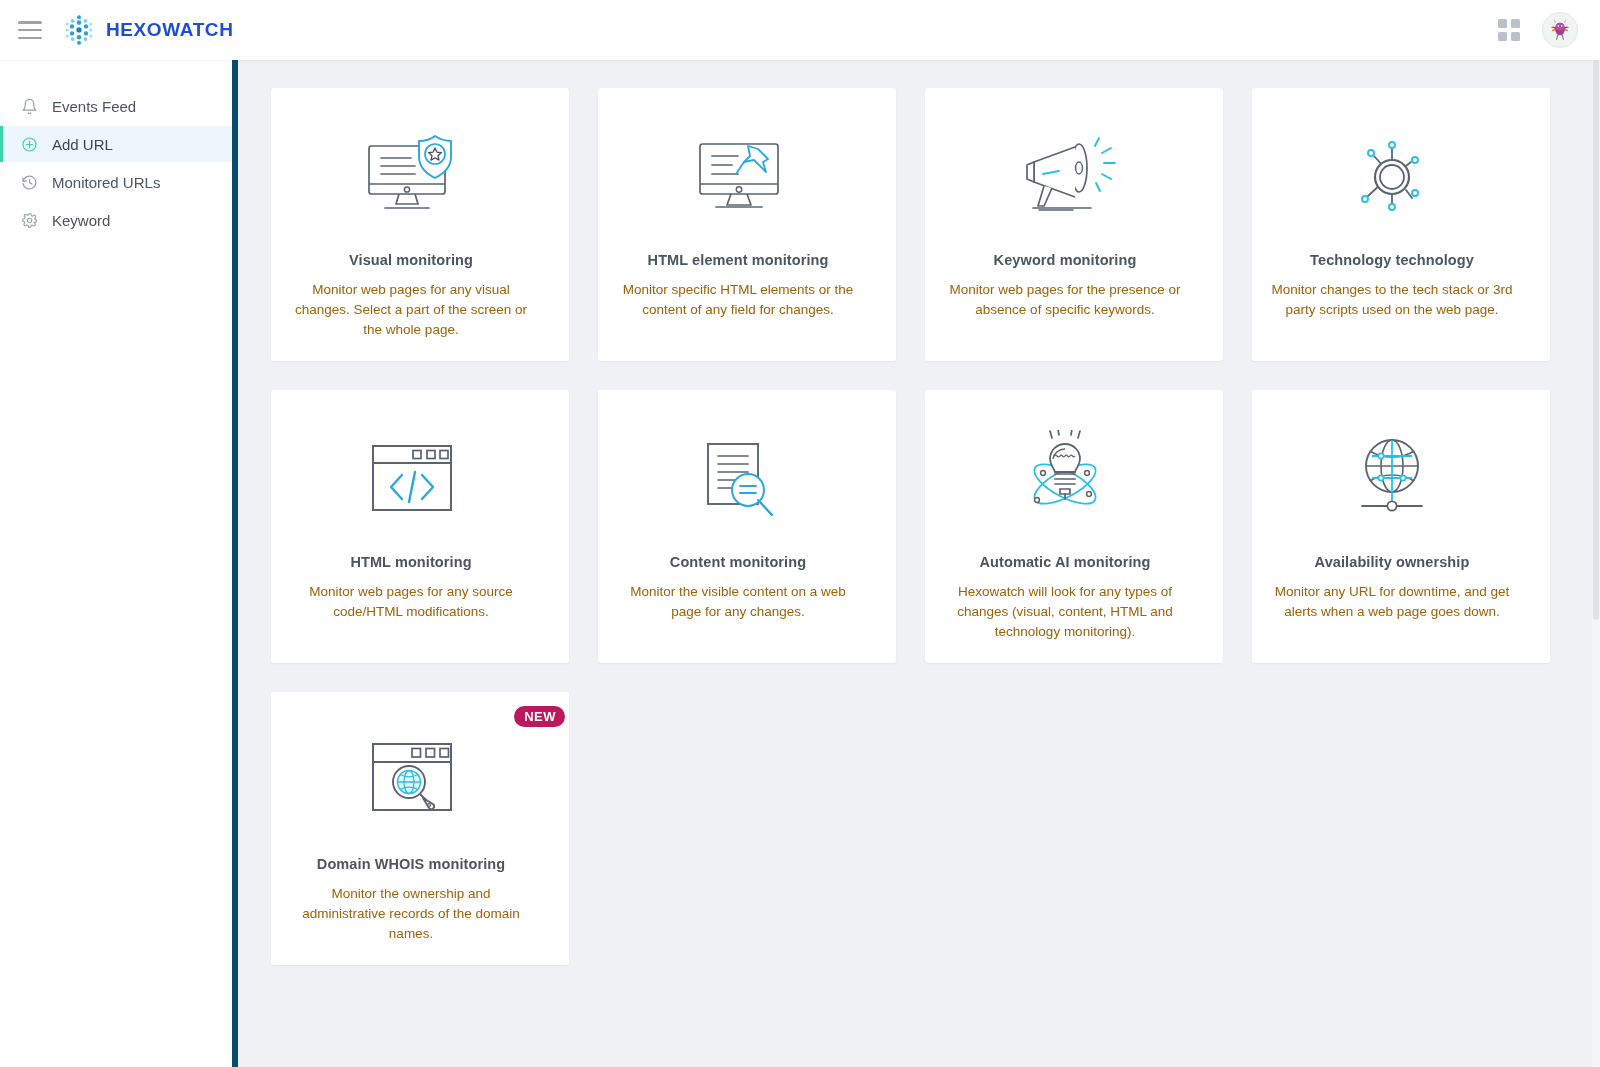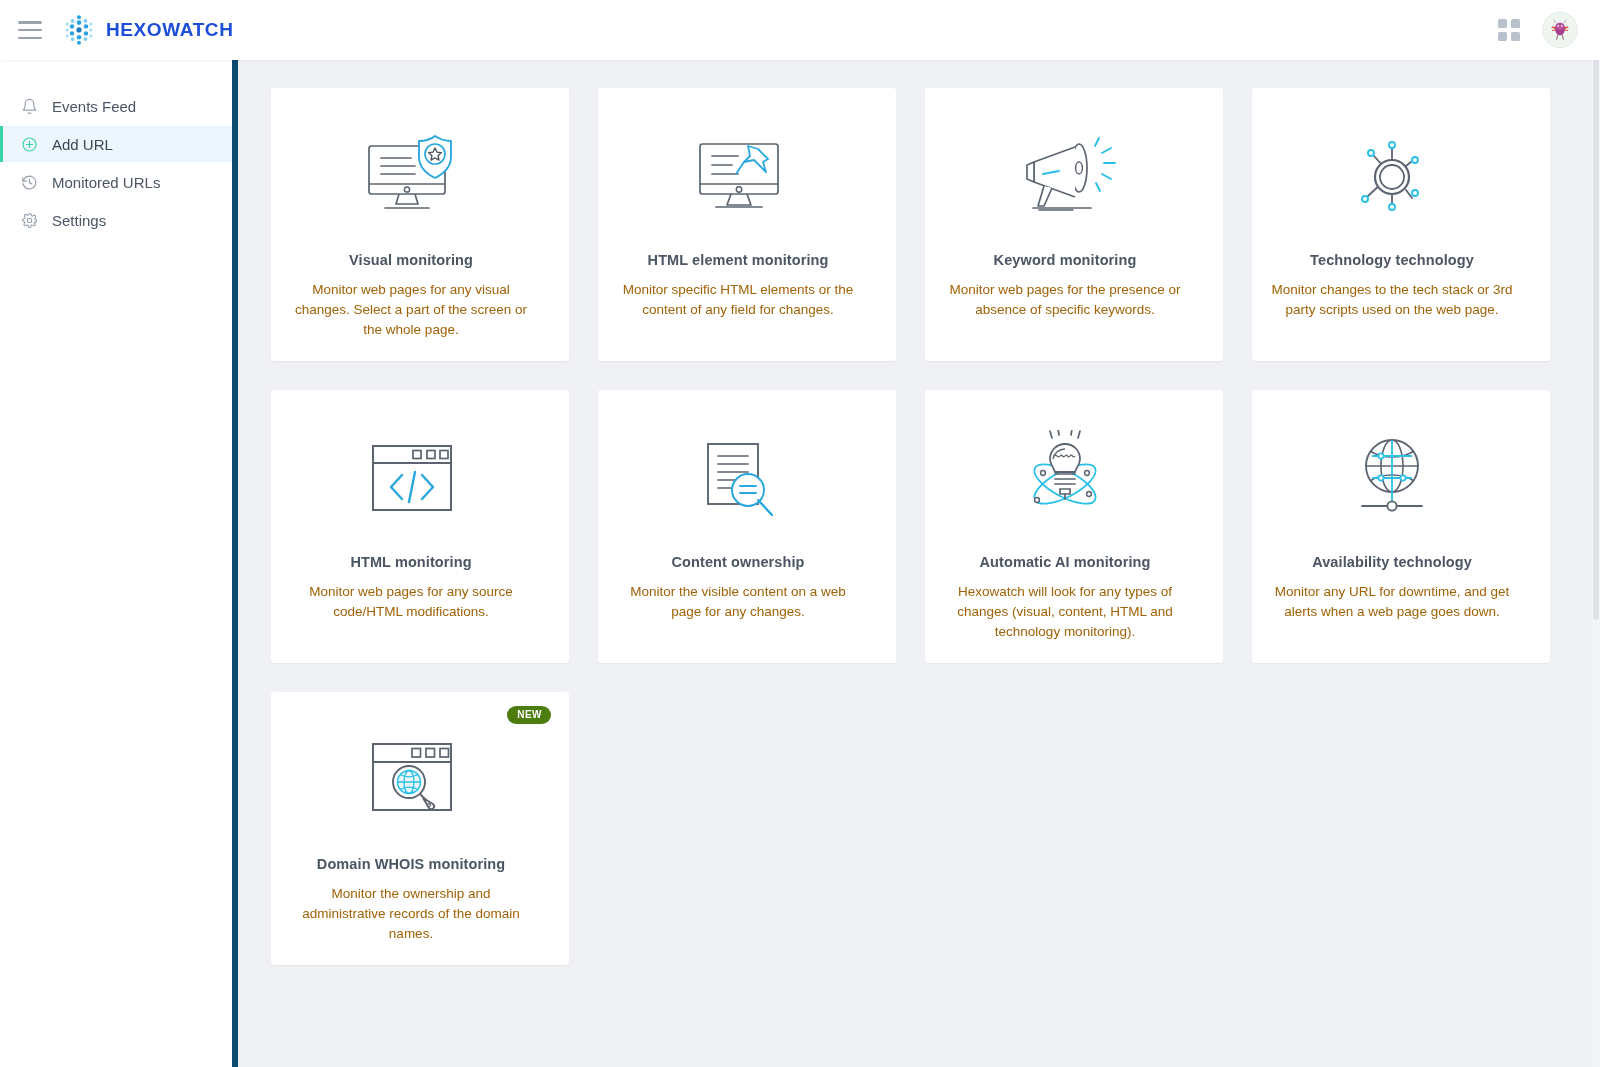--- a/index.html
+++ b/index.html
@@ -121,23 +121,23 @@
   .card-art { height: 112px; display:flex; align-items:center; justify-content:center; margin-bottom: 18px; }
   .card-title {
     font-size: 14.5px; font-weight: 700; color: #4b5563;
     margin-bottom: 12px; text-align: center; letter-spacing: .1px;
   }
   .card-desc {
     font-size: 13.5px; line-height: 20px; color: #a16207;
     text-align: center; max-width: 242px;
   }
   .badge-new {
-    position: absolute; top: 14px; right: 18px;
-    background: #4d7c0f; color: #ffffff;
-    font-size: 10px; font-weight: 700; letter-spacing: .5px;
+    position: absolute; top: 14px; right: 4px;
+    background: #be185d; color: #ffffff;
+    font-size: 13px; font-weight: 700; letter-spacing: .5px;
     padding: 4px 9px 4px 10px; border-radius: 11px;
     line-height: 1;
   }
 
   
   .card.tall { height: 273px; }
 
   
   .scroll-rail {
     position: absolute; top: 60px; right: 0;
@@ -255,21 +255,21 @@
       <span>Monitored URLs</span>
     </div>
 
     <div class="nav-item">
       <span class="nav-ico">
         <svg width="17" height="17" viewBox="0 0 24 24" fill="none" stroke="currentColor" stroke-width="1.6" stroke-linecap="round" stroke-linejoin="round">
           <circle cx="12" cy="12" r="3.1"></circle>
           <path d="M19.2 14.4a1.6 1.6 0 0 0 .32 1.76l.06.06a1.9 1.9 0 1 1-2.7 2.7l-.06-.06a1.6 1.6 0 0 0-1.76-.32 1.6 1.6 0 0 0-.97 1.47V20a1.9 1.9 0 0 1-3.8 0v-.1a1.6 1.6 0 0 0-1.05-1.47 1.6 1.6 0 0 0-1.76.32l-.06.06a1.9 1.9 0 1 1-2.7-2.7l.06-.06a1.6 1.6 0 0 0 .32-1.76 1.6 1.6 0 0 0-1.47-.97H4a1.9 1.9 0 0 1 0-3.8h.1a1.6 1.6 0 0 0 1.47-1.05 1.6 1.6 0 0 0-.32-1.76l-.06-.06a1.9 1.9 0 1 1 2.7-2.7l.06.06a1.6 1.6 0 0 0 1.76.32H9.8a1.6 1.6 0 0 0 .97-1.47V4a1.9 1.9 0 0 1 3.8 0v.1a1.6 1.6 0 0 0 .97 1.47 1.6 1.6 0 0 0 1.76-.32l.06-.06a1.9 1.9 0 1 1 2.7 2.7l-.06.06a1.6 1.6 0 0 0-.32 1.76v.08a1.6 1.6 0 0 0 1.47.97H20a1.9 1.9 0 0 1 0 3.8h-.1a1.6 1.6 0 0 0-1.47.97z"></path>
         </svg>
       </span>
-      <span>Settings</span>
+      <span>Keyword</span>
     </div>
   </nav>
 
   <main class="content">
     <div class="grid">
 
       <div class="card">
         <div class="card-art">
           <svg width="112" height="100" viewBox="0 0 112 100" fill="none">
             <rect x="14" y="18" width="76" height="48" rx="2.5" stroke="#5b6470" stroke-width="1.7"></rect>
@@ -379,21 +379,21 @@
               <path d="M36 26h30M36 34h30M36 42h30M36 50h30M36 58h24"></path>
             </g>
             <circle cx="66" cy="60" r="16" stroke="#29a8e0" stroke-width="2" fill="#fff"></circle>
             <g stroke="#29a8e0" stroke-width="1.9" stroke-linecap="round">
               <path d="M58 56h16M58 63h16"></path>
               <path d="M78 72l12 13"></path>
             </g>
             <path d="M76 70l14 15" stroke="#29a8e0" stroke-width="2" stroke-linecap="round"></path>
           </svg>
         </div>
-        <div class="card-title">Content ownership</div>
+        <div class="card-title">Content monitoring</div>
         <div class="card-desc">Monitor the visible content on a web page for any changes.</div>
       </div>
 
       <div class="card">
         <div class="card-art">
           <svg width="112" height="100" viewBox="0 0 112 100" fill="none">
             <g stroke="#29c0e8" stroke-width="1.8" fill="none">
               <ellipse cx="56" cy="54" rx="34" ry="13" transform="rotate(-28 56 54)"></ellipse>
               <ellipse cx="56" cy="54" rx="34" ry="13" transform="rotate(28 56 54)"></ellipse>
             </g>
@@ -436,21 +436,21 @@
             </g>
             <g stroke="#29c0e8" stroke-width="1.6" fill="#fff">
               <circle cx="45" cy="26" r="2.6"></circle>
               <circle cx="45" cy="48" r="2.6"></circle>
               <circle cx="67" cy="48" r="2.6"></circle>
             </g>
             <path d="M26 76h60" stroke="#5b6470" stroke-width="1.9" stroke-linecap="round"></path>
             <circle cx="56" cy="76" r="4.6" stroke="#5b6470" stroke-width="1.8" fill="#fff"></circle>
           </svg>
         </div>
-        <div class="card-title">Availability technology</div>
+        <div class="card-title">Availability ownership</div>
         <div class="card-desc">Monitor any URL for downtime, and get alerts when a web page goes down.</div>
       </div>
 
       <div class="card tall">
         <span class="badge-new">NEW</span>
         <div class="card-art">
           <svg width="112" height="100" viewBox="0 0 112 100" fill="none">
             <rect x="18" y="12" width="78" height="66" stroke="#5b6470" stroke-width="2" fill="#fff"></rect>
             <path d="M18 30h78" stroke="#5b6470" stroke-width="2"></path>
             <g stroke="#5b6470" stroke-width="1.7" fill="#fff">

